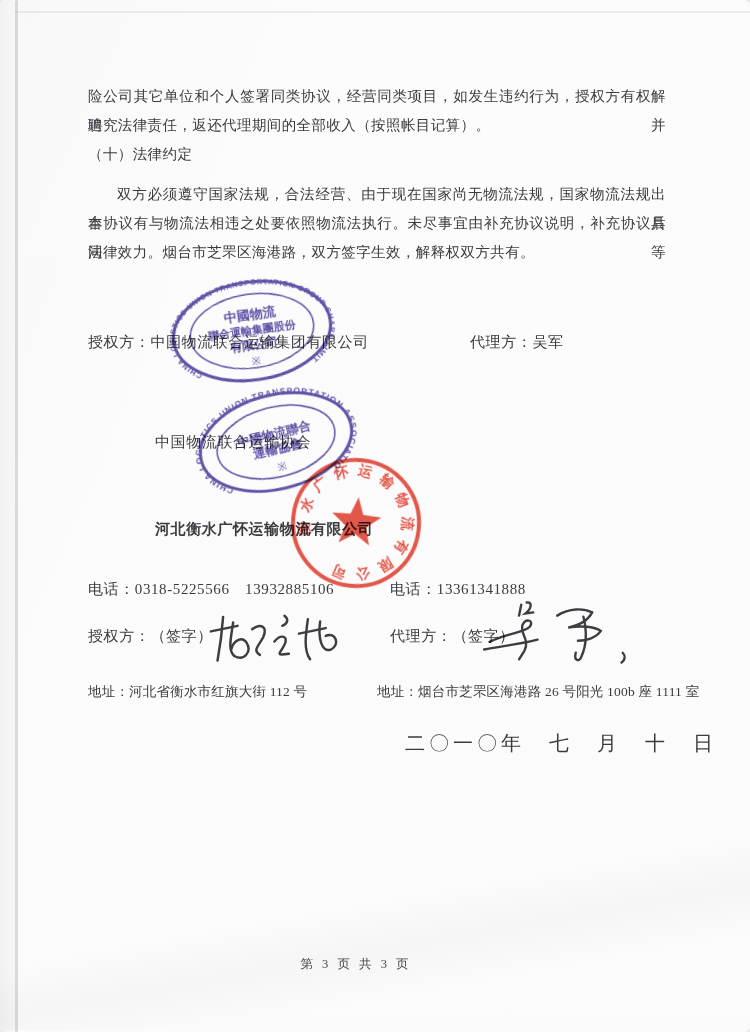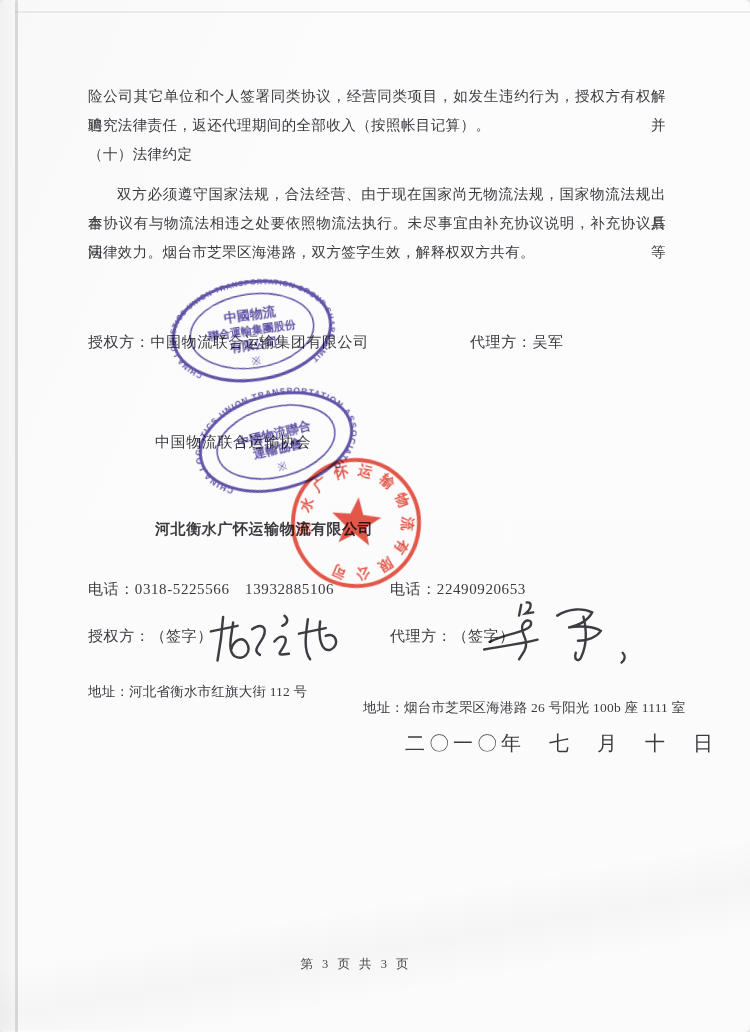--- a/index.html
+++ b/index.html
@@ -67,28 +67,28 @@
     </div>
 
     <div class="row" style="left:155px;top:433px;">中国物流联合运输协会</div>
 
     <div class="row" style="left:155px;top:520px;font-weight:bold;">河北衡水广怀运输物流有限公司</div>
 
     <div class="row" style="left:88px;top:580px;">
       <span class="lbl">电话：</span><span class="val">0318-5225566　13932885106</span>
     </div>
     <div class="row" style="left:390px;top:580px;">
-      <span class="lbl">电话：</span><span class="val">22490920653</span>
+      <span class="lbl">电话：</span><span class="val">13361341888</span>
     </div>
 
     <div class="row" style="left:88px;top:627px;">授权方：（签字）</div>
     <div class="row" style="left:390px;top:627px;">代理方：（签字）</div>
 
     <div class="row addr" style="left:88px;top:683px;">地址：河北省衡水市红旗大街 112 号</div>
-    <div class="row addr" style="left:363px;top:683px;margin-top:16px;">地址：烟台市芝罘区海港路 26 号阳光 100b 座 1111 室</div>
+    <div class="row addr" style="left:377px;top:683px;">地址：烟台市芝罘区海港路 26 号阳光 100b 座 1111 室</div>
 
     <div class="row dateline" style="left:405px;top:730px;">二〇一〇年　七　月　十　日</div>
 
     <div class="footer">第 3 页 共 3 页</div>
   </div>
 
   <svg class="stamp" style="left:152px;top:266px;transform:rotate(-8deg);" width="200" height="130" viewBox="-100 -65 200 130">
     <g stroke="#4f41a0" fill="#4f41a0">
       <ellipse cx="0" cy="0" rx="79" ry="49" fill="none" stroke-width="3"></ellipse>
       <ellipse cx="0" cy="0" rx="62" ry="37" fill="none" stroke-width="1.5"></ellipse>

